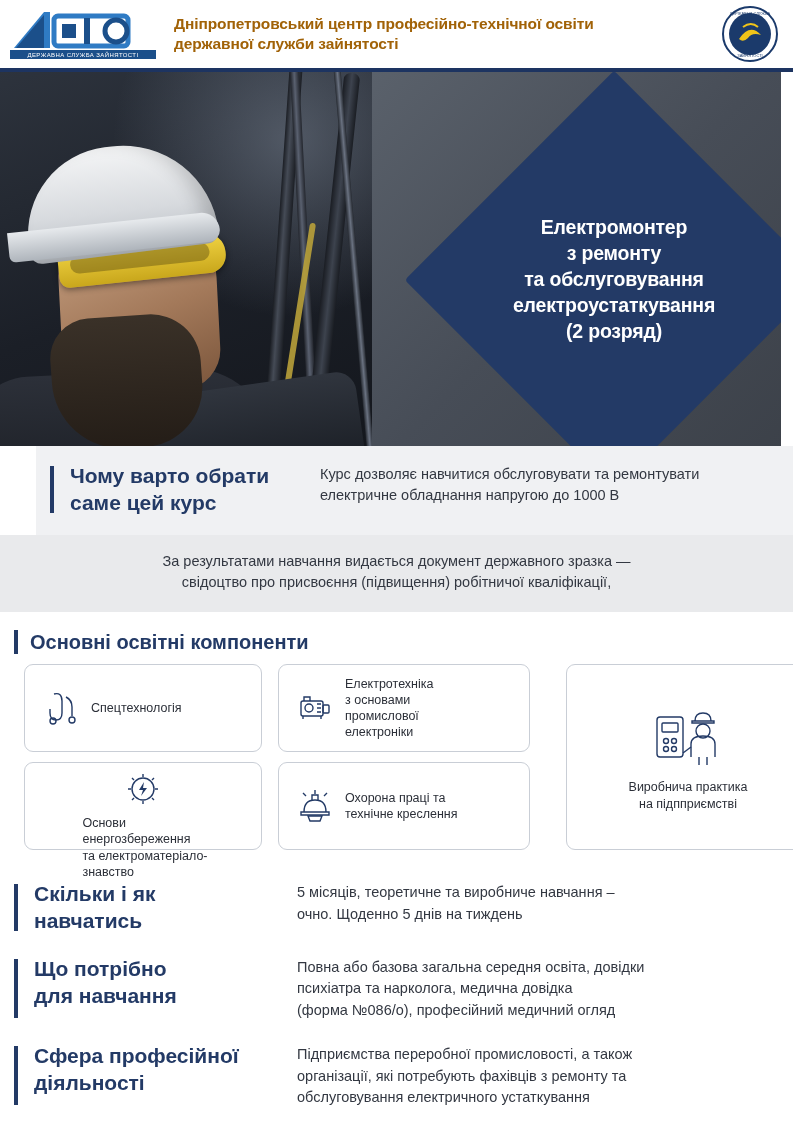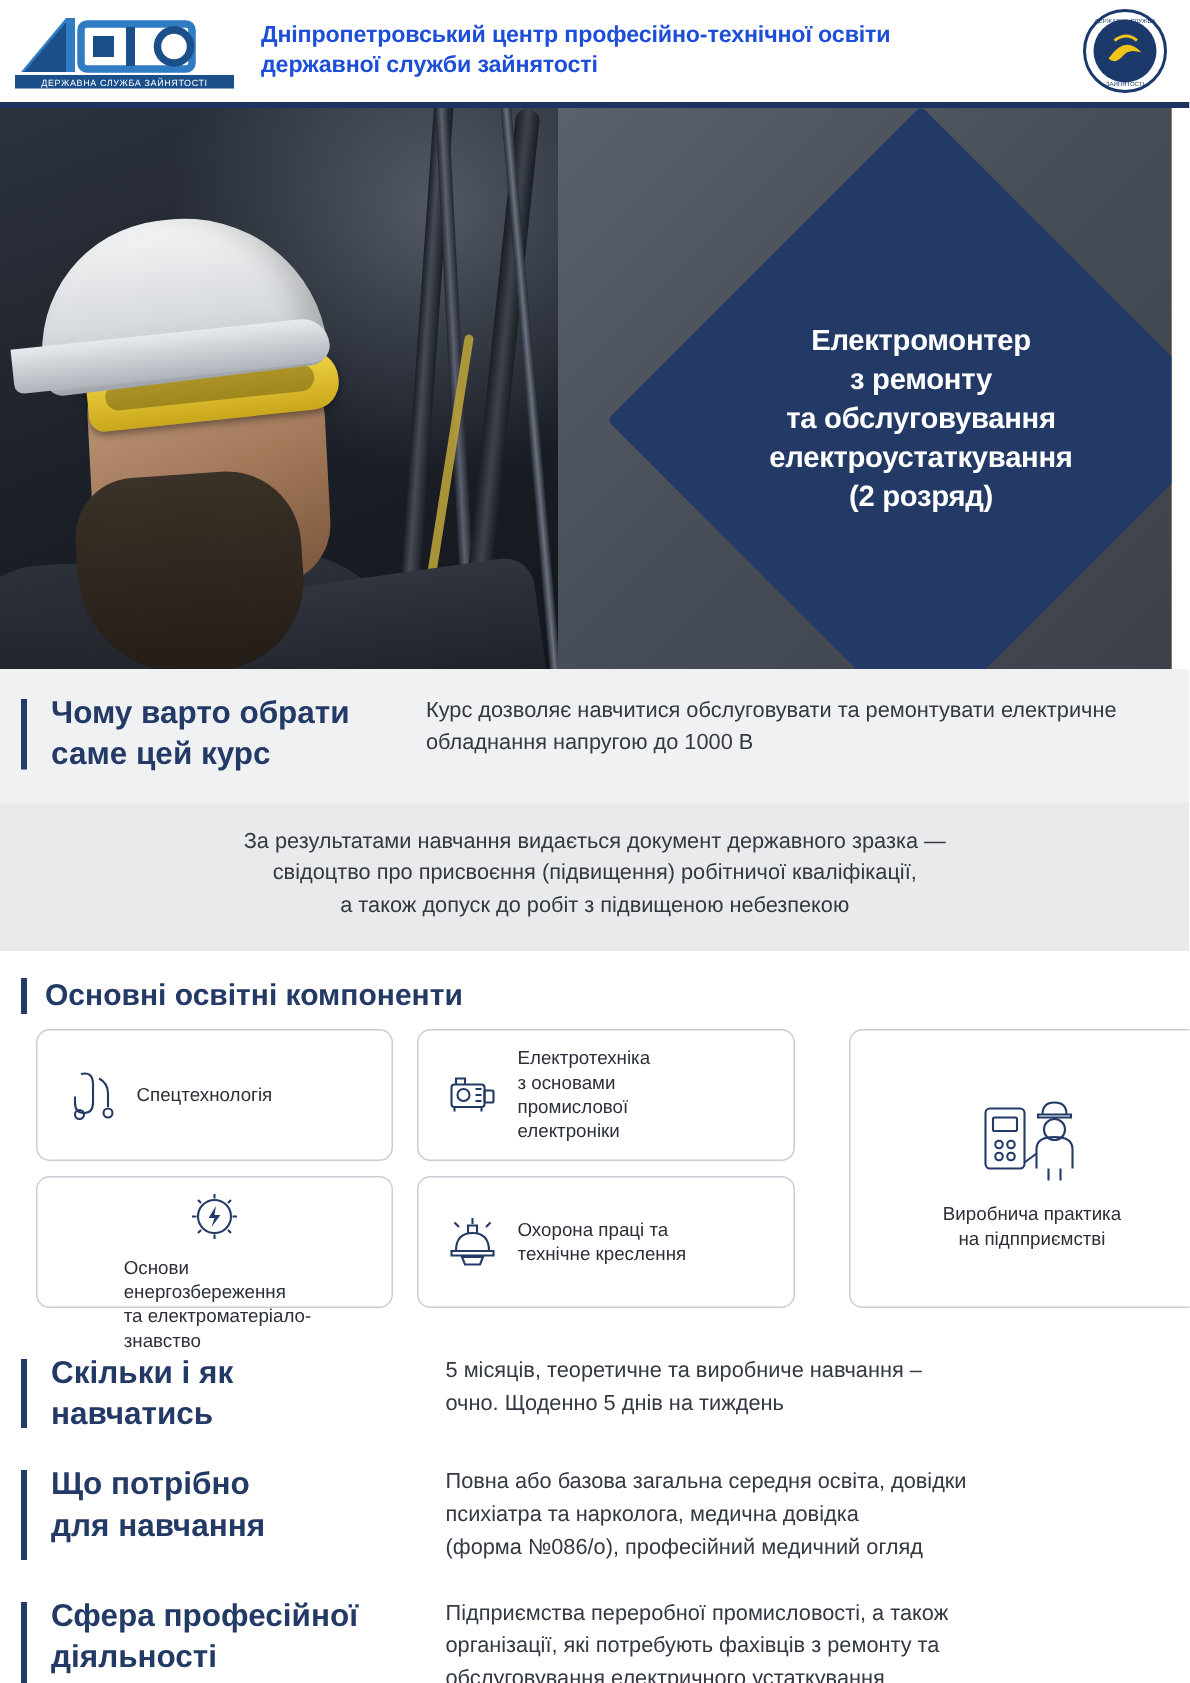--- a/index.html
+++ b/index.html
@@ -28,21 +28,21 @@
     height: 52px;
     position: relative;
     flex: 0 0 auto;
   }
   .logo svg { display: block; }
   .header-title {
     flex: 1;
     margin-left: 18px;
     font-size: 15.5px;
     font-weight: bold;
-    color: #1d4ed8;
+    color: #a16207;
     line-height: 1.28;
     letter-spacing: -0.1px;
   }
   .header-title div { white-space: nowrap; }
   .emblem {
     flex: 0 0 auto;
     width: 58px;
     height: 58px;
     margin-left: 10px;
   }
@@ -186,20 +186,21 @@
     font-size: 19.5px;
     line-height: 1.33;
     padding: 0 28px;
     letter-spacing: -0.2px;
   }
 
   
   .band-gray {
     background: #f0f1f3;
     padding: 16px 0 18px 0;
+    margin-left: 36px;
   }
   .row {
     display: flex;
     padding: 0 14px 0 14px;
   }
   .label-col {
     width: 270px;
     flex: 0 0 270px;
     padding-left: 8px;
     position: relative;
@@ -372,21 +373,20 @@
         <div>саме цей курс</div>
       </div>
     </div>
     <div class="text-col">Курс дозволяє навчитися обслуговувати та ремонтувати електричне обладнання напругою до 1000 В</div>
   </div>
 </div>
 
 <div class="center-band">
   <div>За результатами навчання видається документ державного зразка  —</div>
   <div>свідоцтво про присвоєння (підвищення) робітничої кваліфікації,</div>
-  <div>а також допуск до робіт з підвищеною небезпекою</div>
 </div>
 
 <div class="heading-row">
   <div class="bar"></div>
   <div class="heading-text">Основні освітні компоненти</div>
 </div>
 
 <div class="cards">
 
   <div class="card c-a">

